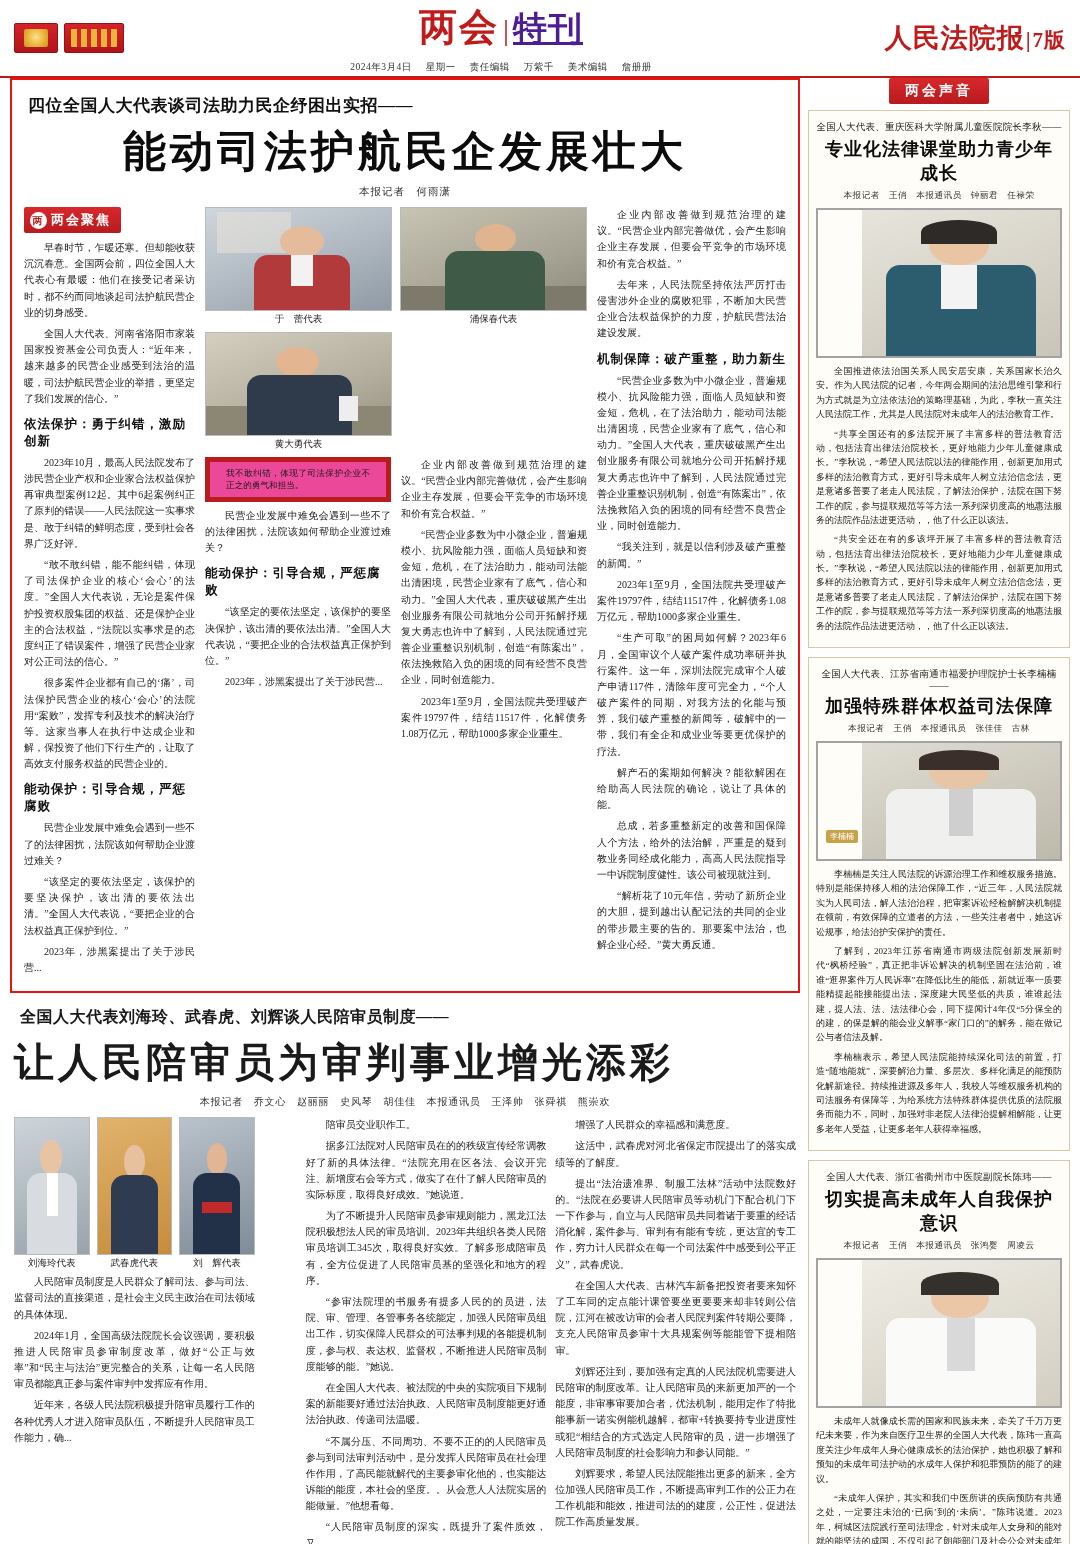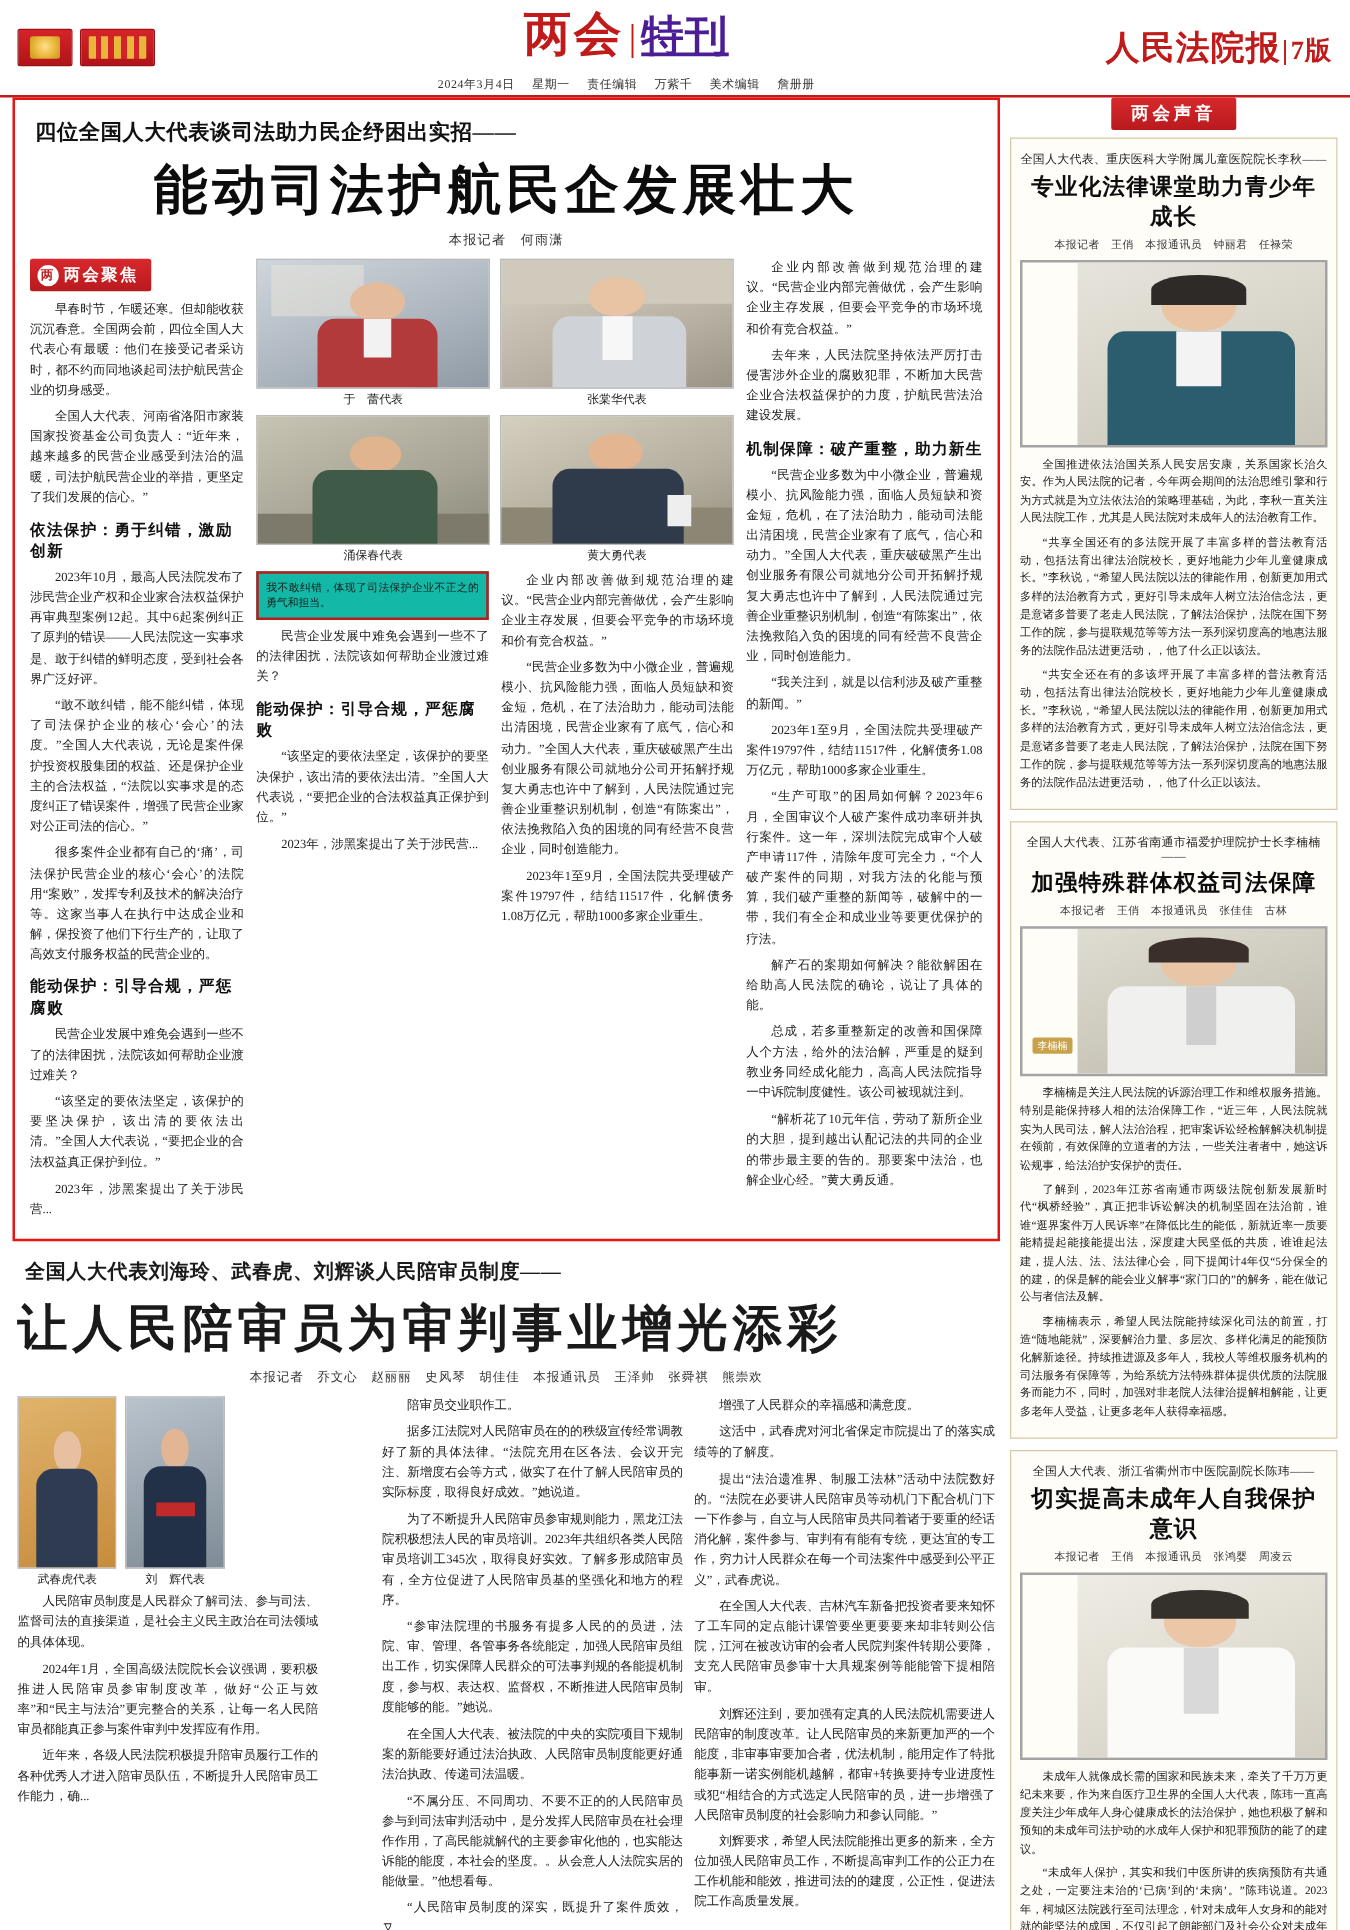--- a/index.html
+++ b/index.html
@@ -122,21 +122,21 @@
   
   .pimg { width:100%; height:100%; position:relative; }
   .pimg .bg { position:absolute; inset:0; }
   .pimg .head {
     position:absolute; border-radius:50%;
   }
   .pimg .body { position:absolute; border-radius:14px 14px 0 0; }
 
   
   .note {
-    background:#14b8a6; border:2px solid #b91c1c; padding:5px 6px; margin:0 0 6px 0;
+    background:#ec4899; border:5px solid #b91c1c; padding:5px 16px; margin:0 0 6px 0;
     font-size:8.6px; line-height:1.45; text-align:justify;
   }
 
   
   .rbox { border:1px solid #d7c9a8; padding:6px 7px 9px 7px; margin-bottom:9px; background:#fffdf8; }
   .rsound {
     text-align:center; margin-bottom:6px;
   }
   .rsound .banner {
     display:inline-block; background:linear-gradient(#d8282c,#b81a1e); color:#fff;
@@ -242,32 +242,20 @@
                     <div class="head" style="left:40%;top:18%;width:24%;height:30%;background:#e4bc9c"></div>
                     <div class="body" style="left:26%;top:46%;width:52%;height:54%;background:#b23a3a"></div>
                     <div style="position:absolute;left:46%;top:46%;width:12%;height:30%;background:#f2f2f2"></div>
                   </div>
                 </div>
                 <div class="cap">于　蕾代表</div>
               </div>
               <div class="ph">
                 <div class="img">
                   <div class="pimg">
-                    <div class="bg" style="background:linear-gradient(160deg,#d8d2c6 0%,#b9b2a4 60%,#9a9386 100%)"></div>
-                    <div style="position:absolute;left:0;top:0;width:100%;height:34%;background:#cfcabb"></div>
-                    <div class="head" style="left:38%;top:14%;width:24%;height:30%;background:#e8c3a4"></div>
-                    <div class="body" style="left:22%;top:44%;width:58%;height:56%;background:#cfd3d8"></div>
-                    <div style="position:absolute;left:44%;top:44%;width:13%;height:34%;background:#f7f7f7"></div>
-                  </div>
-                </div>
-                <div class="cap">张棠华代表</div>
-              </div>
-              <div class="ph">
-                <div class="img">
-                  <div class="pimg">
                     <div class="bg" style="background:linear-gradient(160deg,#c8c4b4 0%,#a7a495 60%,#8b897c 100%)"></div>
                     <div style="position:absolute;left:0;bottom:0;width:100%;height:24%;background:#7d7a6c"></div>
                     <div class="head" style="left:40%;top:16%;width:22%;height:28%;background:#dfb48f"></div>
                     <div class="body" style="left:24%;top:42%;width:54%;height:58%;background:#3f5a46"></div>
                   </div>
                 </div>
                 <div class="cap">涌保春代表</div>
               </div>
               <div class="ph">
                 <div class="img">
@@ -318,20 +306,31 @@
         <div class="kicker2">全国人大代表刘海玲、武春虎、刘辉谈人民陪审员制度——</div>
         <div class="head2">让人民陪审员为审判事业增光添彩</div>
         <div class="by2">本报记者　乔文心　赵丽丽　史风琴　胡佳佳　本报通讯员　王泽帅　张舜祺　熊崇欢</div>
 
         <div class="a2grid">
           <div class="a2c" style="width:253px;">
             <div class="a2photos">
               <div class="ph" style="width:33%;">
                 <div class="img">
                   <div class="pimg">
+                    <div class="bg" style="background:linear-gradient(160deg,#cdd4da,#9aa3ac)"></div>
+                    <div class="head" style="left:34%;top:16%;width:30%;height:26%;background:#e9c4a4"></div>
+                    <div class="body" style="left:16%;top:40%;width:68%;height:60%;background:#d8dce0"></div>
+                    <div style="position:absolute;left:44%;top:40%;width:14%;height:32%;background:#fff"></div>
+                  </div>
+                </div>
+                <div class="cap">刘海玲代表</div>
+              </div>
+              <div class="ph" style="width:33%;">
+                <div class="img">
+                  <div class="pimg">
                     <div class="bg" style="background:linear-gradient(160deg,#e0b36c,#c68c3c)"></div>
                     <div class="head" style="left:36%;top:20%;width:28%;height:24%;background:#e7c0a0"></div>
                     <div class="body" style="left:18%;top:42%;width:64%;height:58%;background:#2f3b50"></div>
                   </div>
                 </div>
                 <div class="cap">武春虎代表</div>
               </div>
               <div class="ph" style="width:33%;">
                 <div class="img">
                   <div class="pimg">

